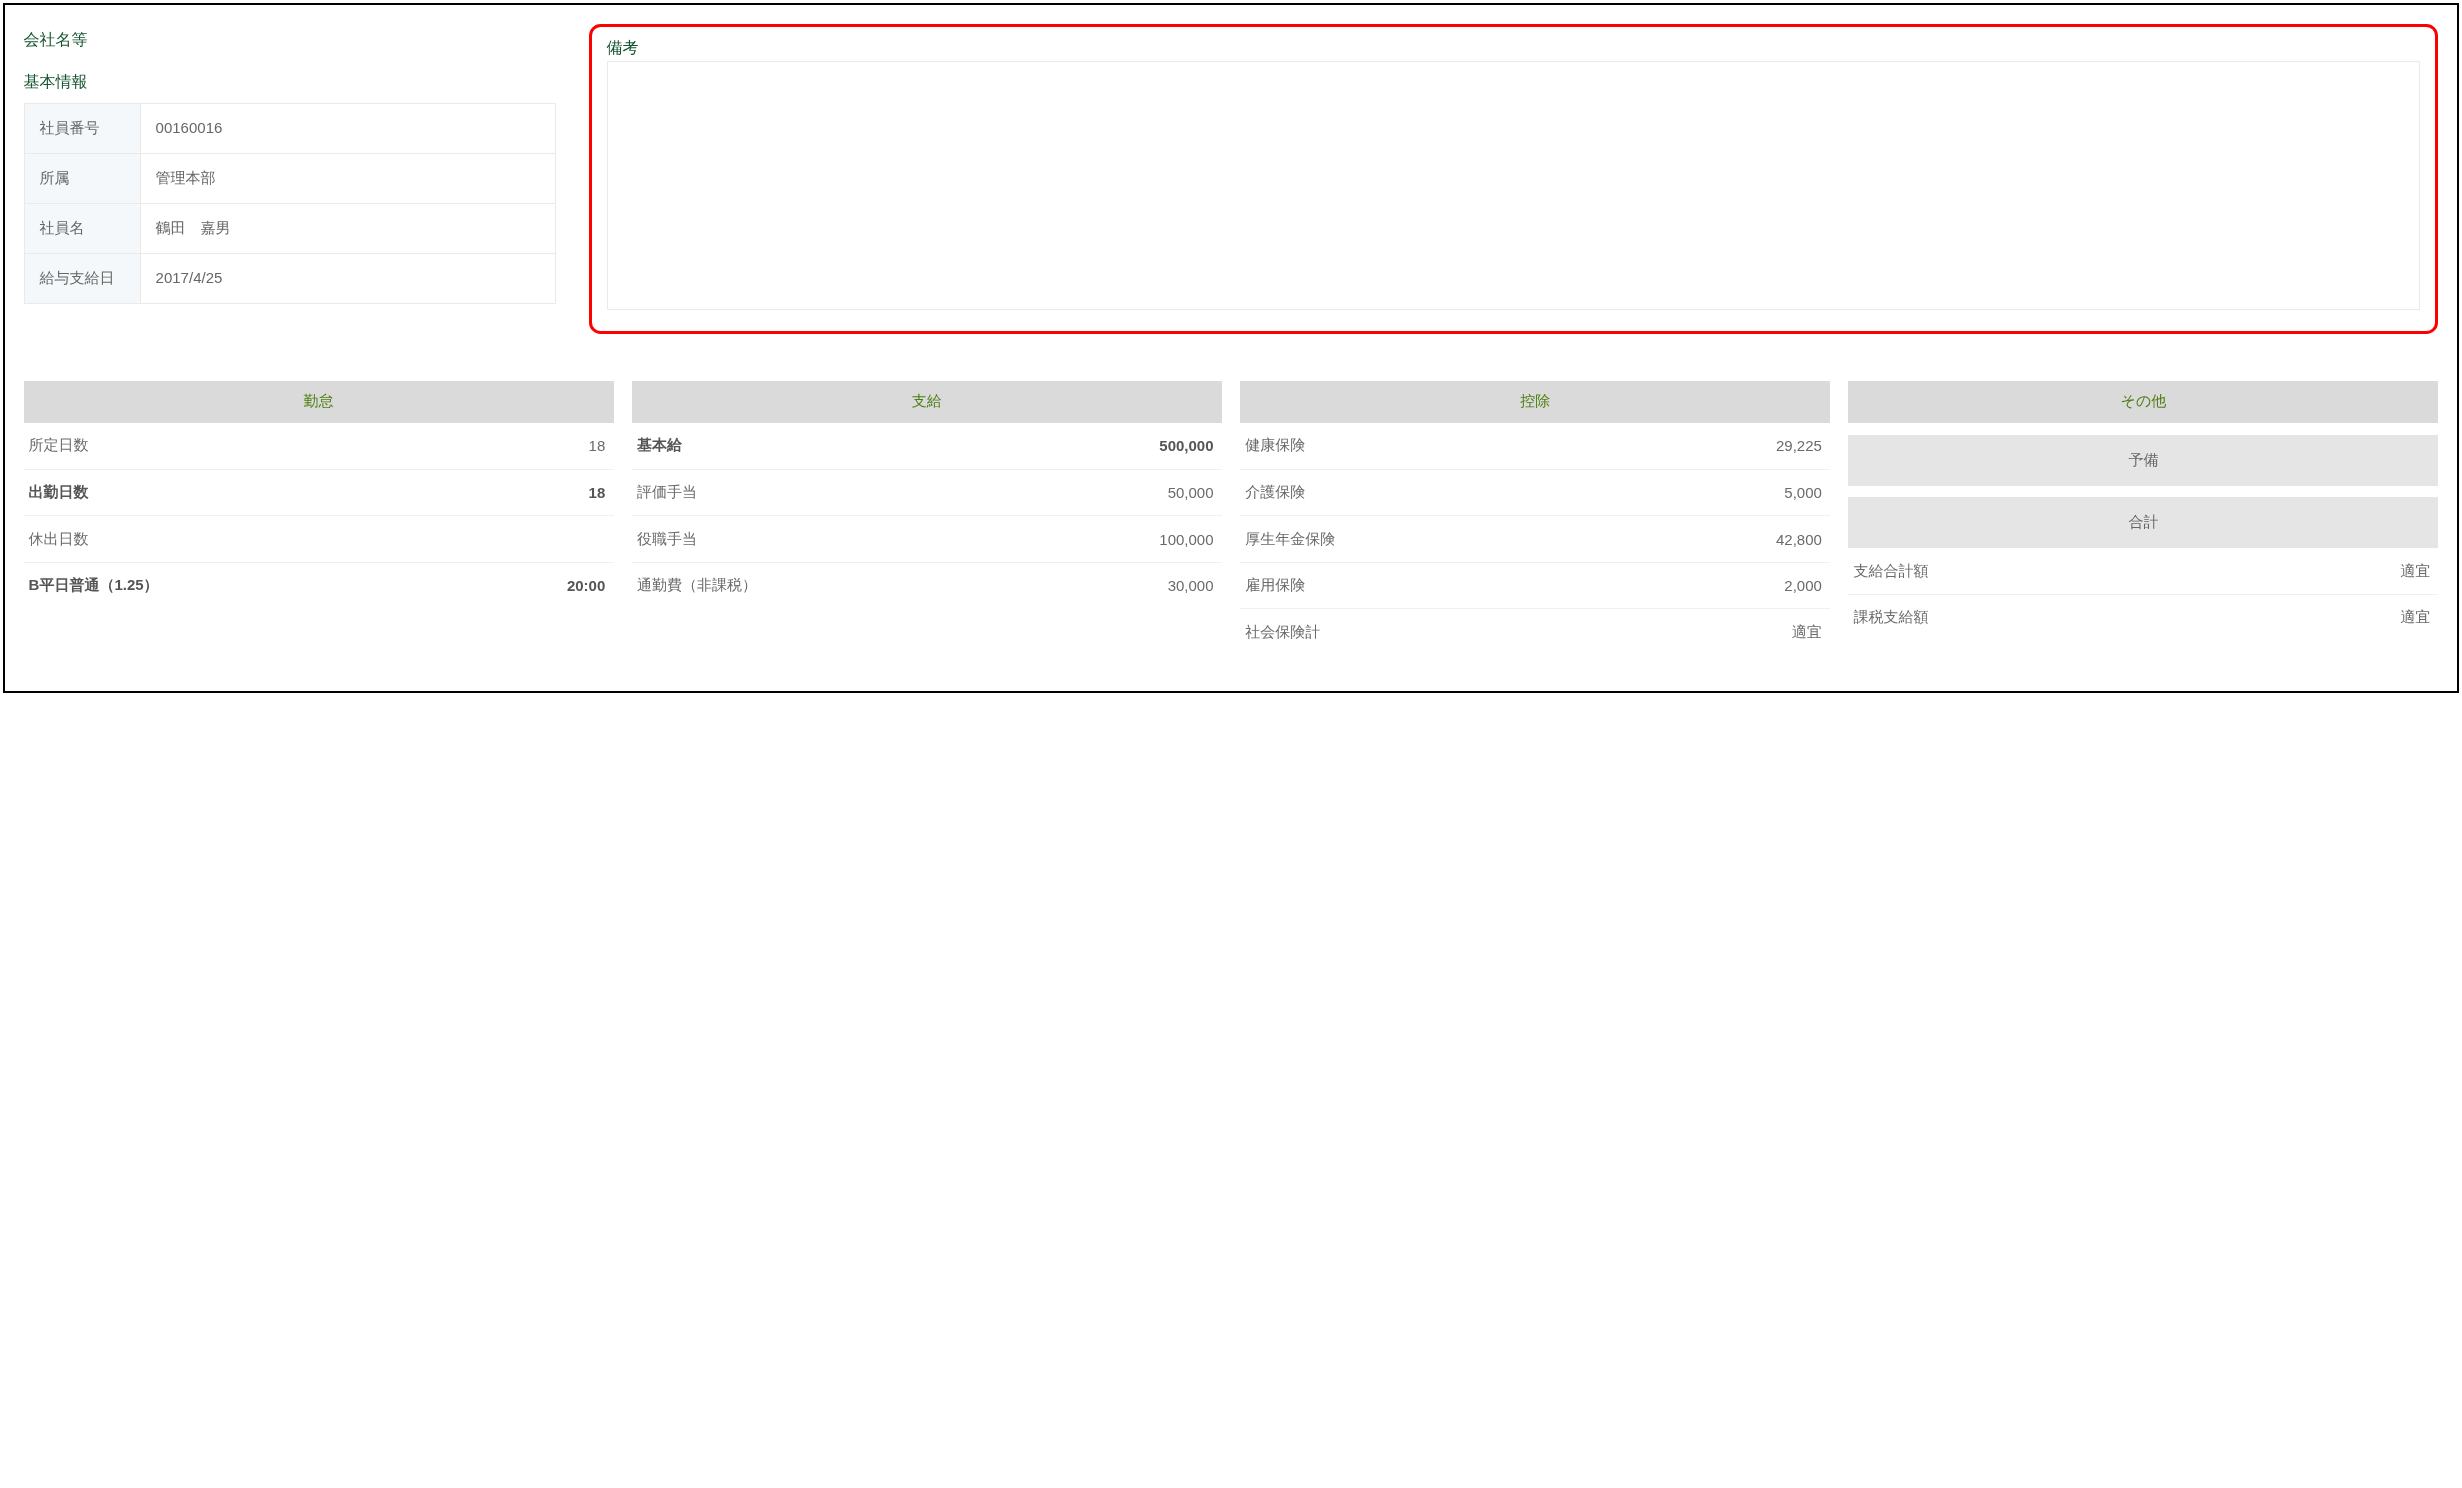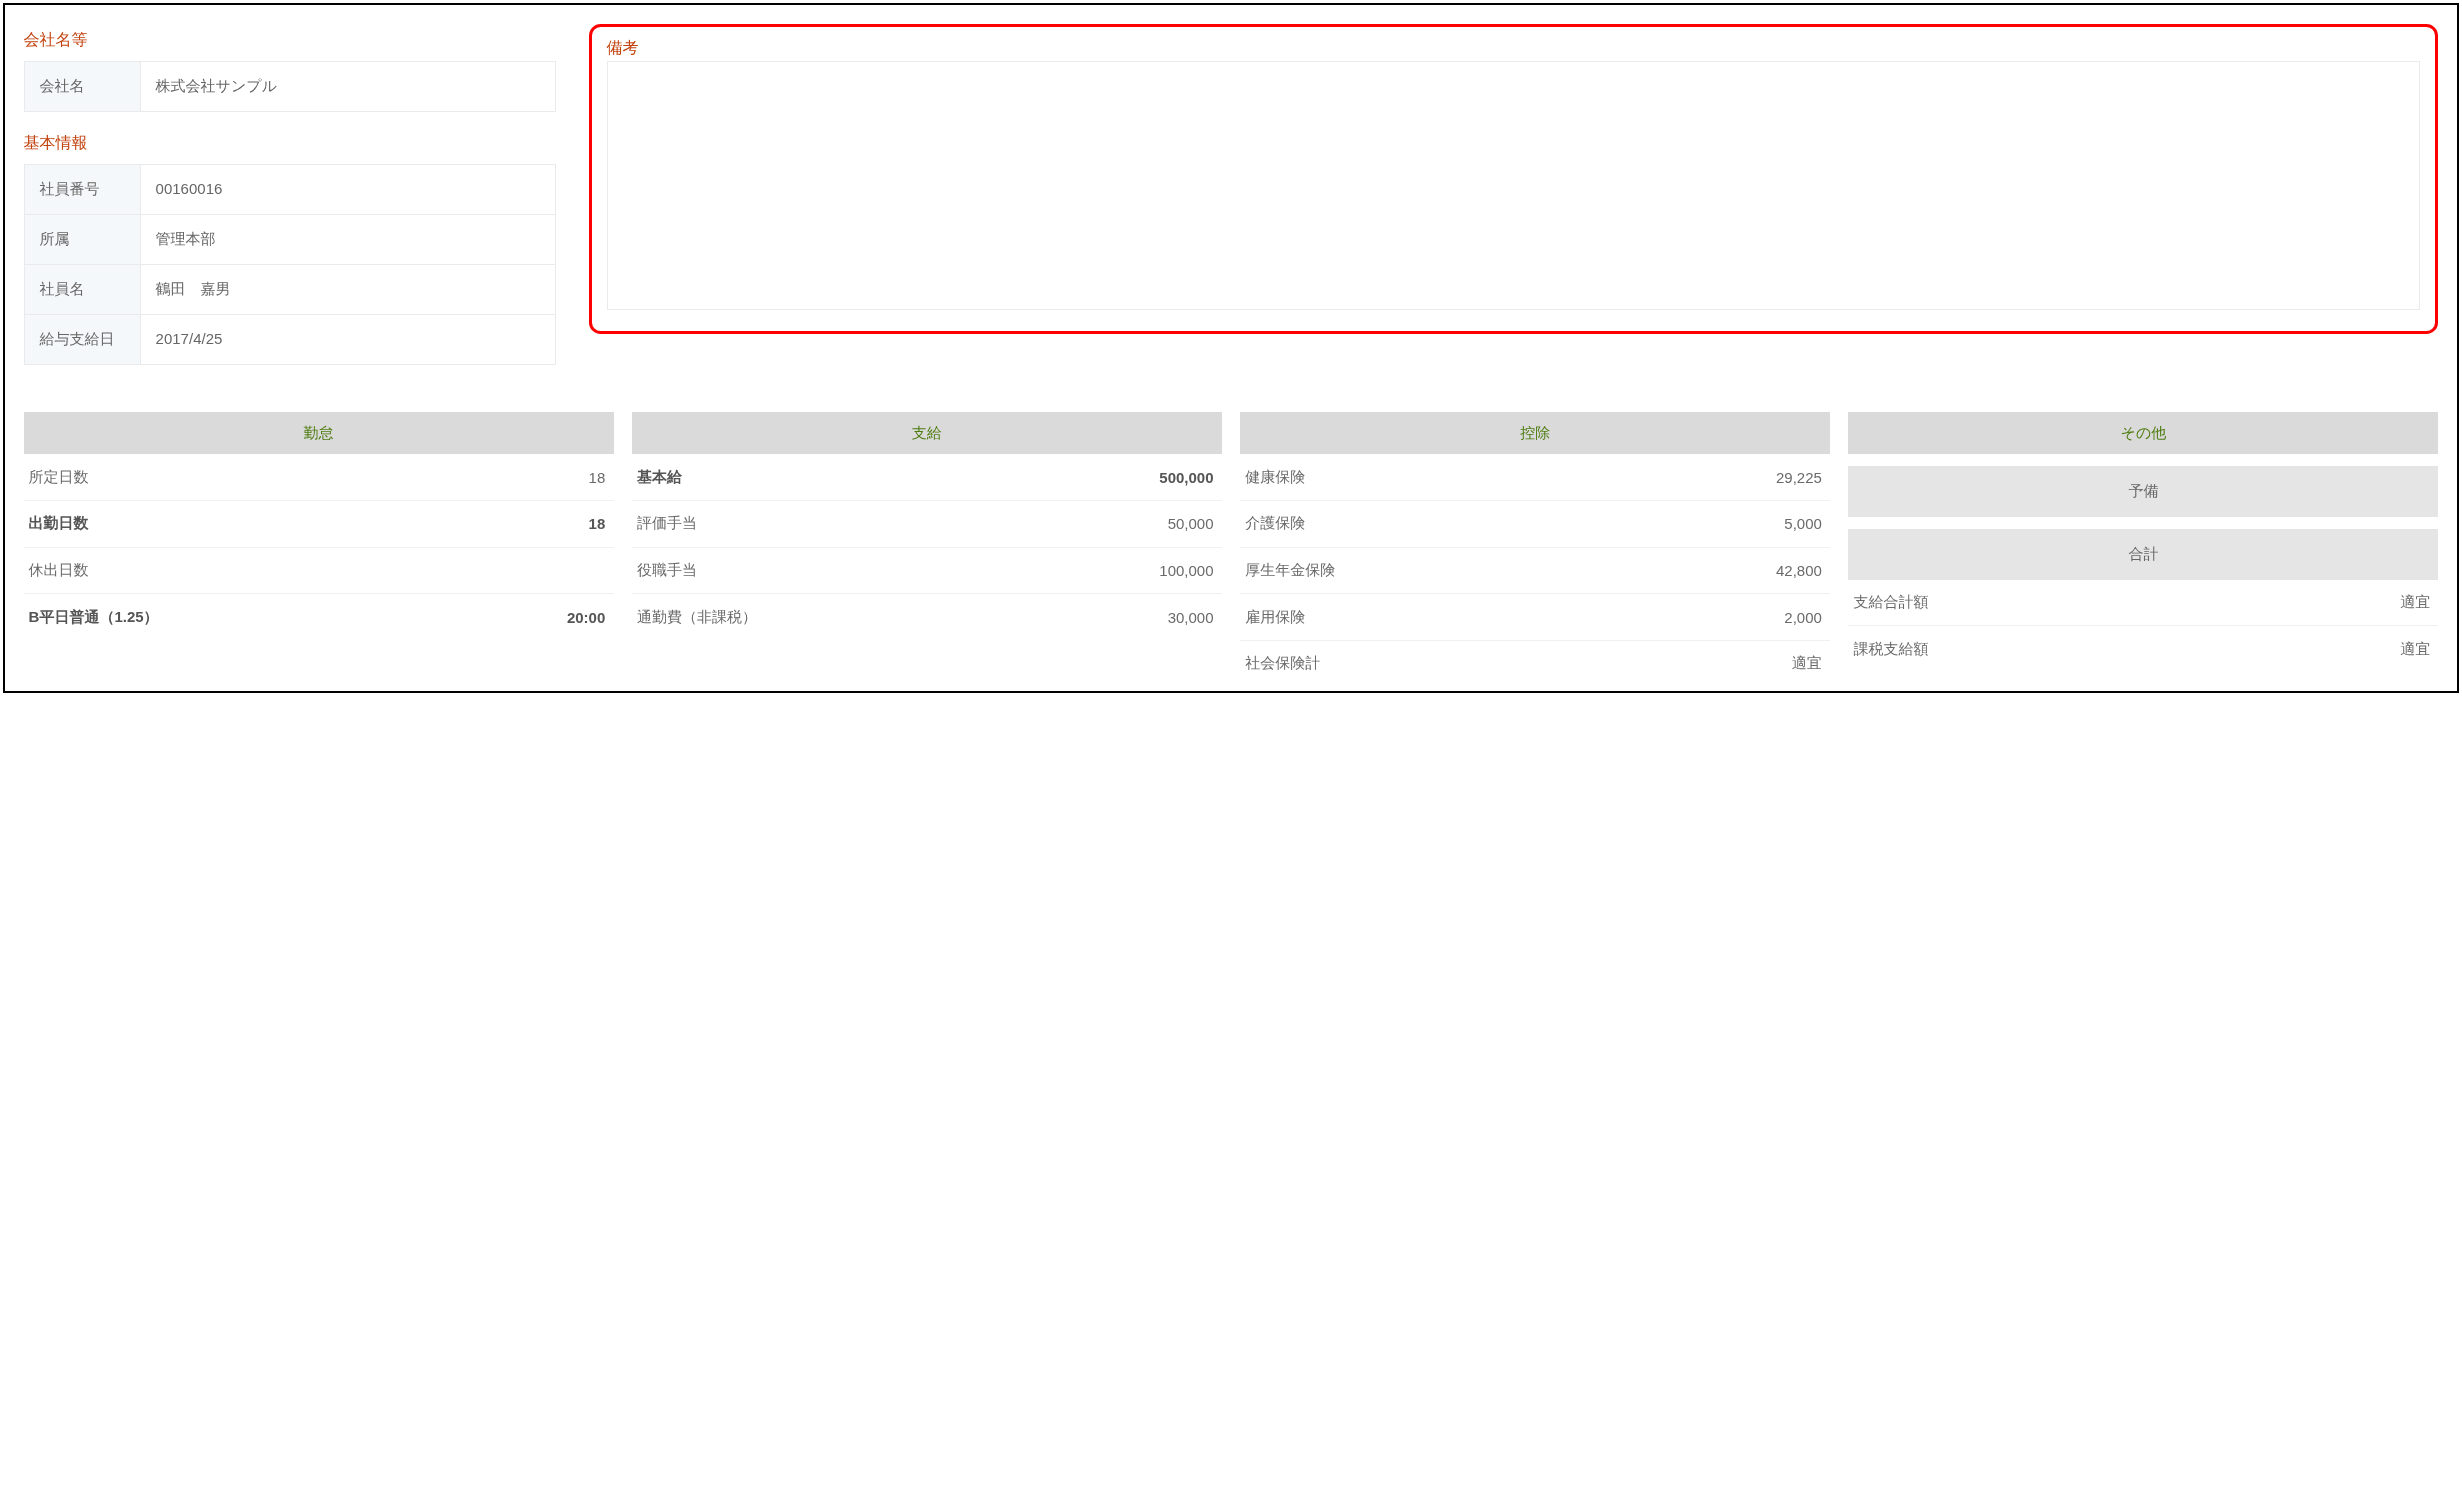--- a/index.html
+++ b/index.html
@@ -27,21 +27,21 @@
       align-items: flex-start;
     }
     .left-col {
       flex: 0 0 532px;
     }
     .right-col {
       flex: 1;
     }
     .section-heading {
       font-size: 16px;
-      color: #c2410c;
+      color: #14532d;
       margin-bottom: 10px;
       font-weight: 400;
     }
     .remarks-box {
       border: 3.3px solid #ff0000;
       border-radius: 11.6px;
       padding: 11.6px 15px 16.6px 15px;
       margin-top: -6.6px;
     }
     .remarks-box .section-heading {
@@ -137,26 +137,20 @@
 </head>
 <body>
 
 <div class="page">
 
   <div class="top-row">
     <div class="left-col">
 
       <div>
         <div class="section-heading">会社名等</div>
-        <div class="kv-table">
-          <div class="kv-row">
-            <div class="kv-label">会社名</div>
-            <div class="kv-value">株式会社サンプル</div>
-          </div>
-        </div>
       </div>
 
       <div class="basic-info">
         <div class="section-heading">基本情報</div>
         <div class="kv-table">
           <div class="kv-row">
             <div class="kv-label">社員番号</div>
             <div class="kv-value">00160016</div>
           </div>
           <div class="kv-row">

